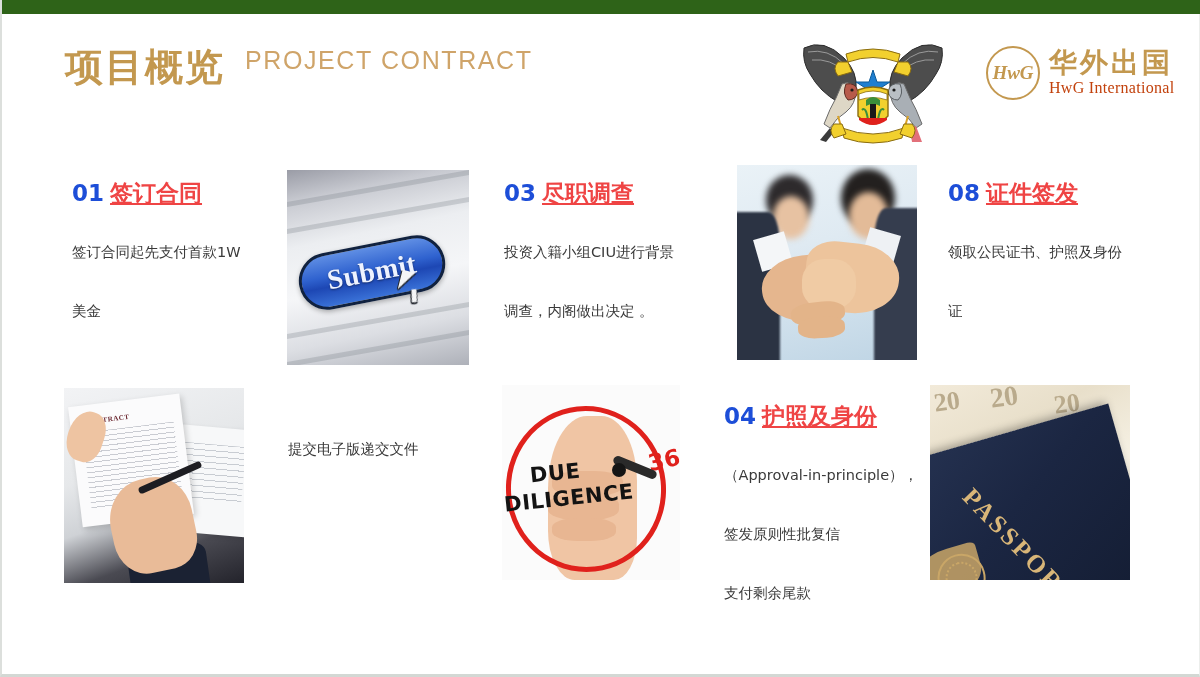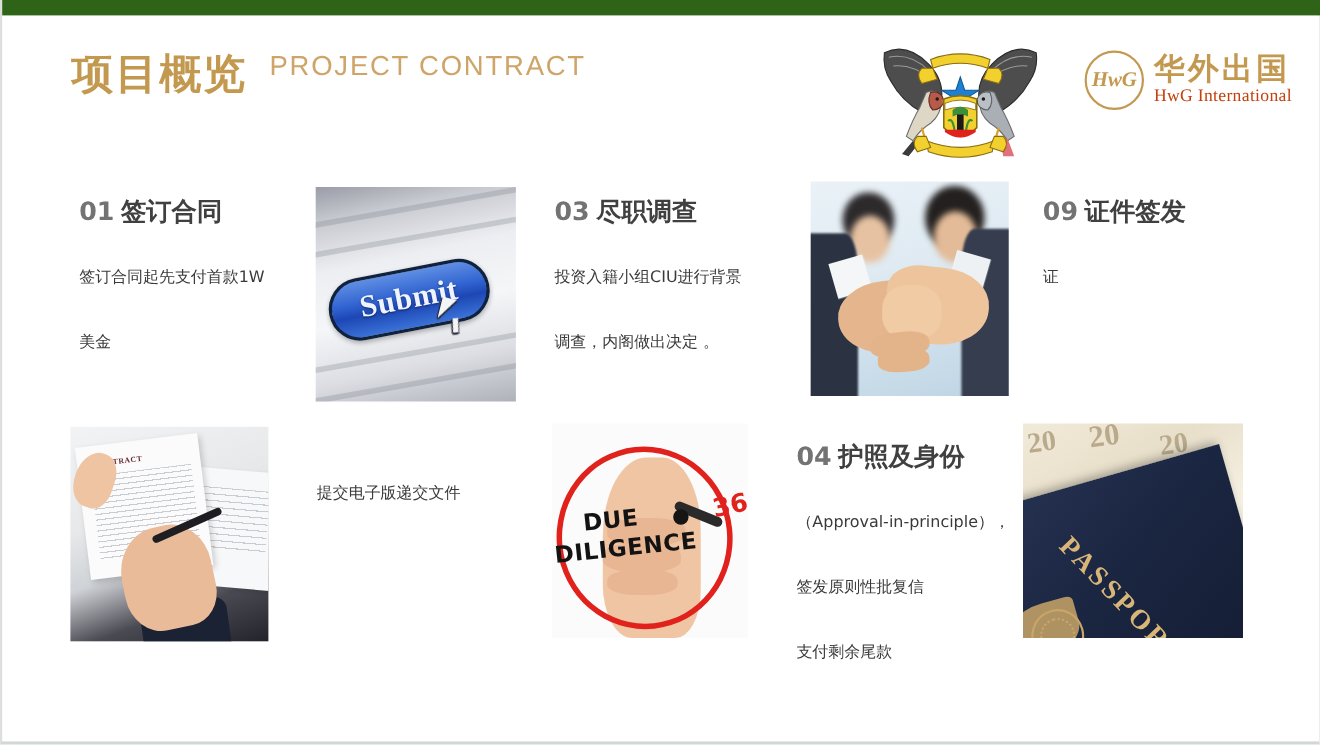--- a/index.html
+++ b/index.html
@@ -65,22 +65,22 @@
     font-family:Liberation Serif, serif;
   }
 
   
   .step-text{position:absolute;}
   .step-head{
     font-size:23px;font-weight:bold;line-height:1.15;white-space:nowrap;
     font-family:"DejaVu Sans","Liberation Sans",sans-serif;
     margin-bottom:7px;
   }
-  .step-num{color:#737373;margin-right:6px;}
-  .step-name{color:#404040;}
+  .step-num{color:#1d4ed8;margin-right:6px;}
+  .step-name{color:#ef4444;text-decoration:underline;}
   .step-body{
     font-size:14.5px;color:#3a3a3a;line-height:1.65;
     font-family:"DejaVu Sans","Liberation Sans",sans-serif;
   }
   .step-body .ind{display:block;margin-top:35px;}
 
   
   .photo{position:absolute;overflow:hidden;background:#e9e9e9;}
 
   
@@ -285,23 +285,24 @@
     </div>
     <div class="step-body">
       <span class="ind">（Approval-in-principle），</span>
       <span class="ind">签发原则性批复信</span>
       <span class="ind">支付剩余尾款</span>
     </div>
   </div>
 
   <div class="step-text" style="left:946px;top:180px;width:205px;">
     <div class="step-head">
-      <span class="step-num">09</span><span class="step-name">证件签发</span>
+      <span class="step-num">08</span><span class="step-name">证件签发</span>
     </div>
     <div class="step-body">
+      <span class="ind">领取公民证书、护照及身份</span>
       <span class="ind">证</span>
     </div>
   </div>
 
   <div class="photo p-submit" style="left:285px;top:170px;width:182px;height:195px;">
     <div class="s-stripe" style="top:8%;transform:rotate(-10deg);"></div>
     <div class="s-stripe" style="top:22%;transform:rotate(-10deg);"></div>
     <div class="s-stripe" style="top:76%;transform:rotate(-10deg);"></div>
     <div class="s-stripe" style="top:90%;transform:rotate(-10deg);"></div>
     <div class="s-btn">

